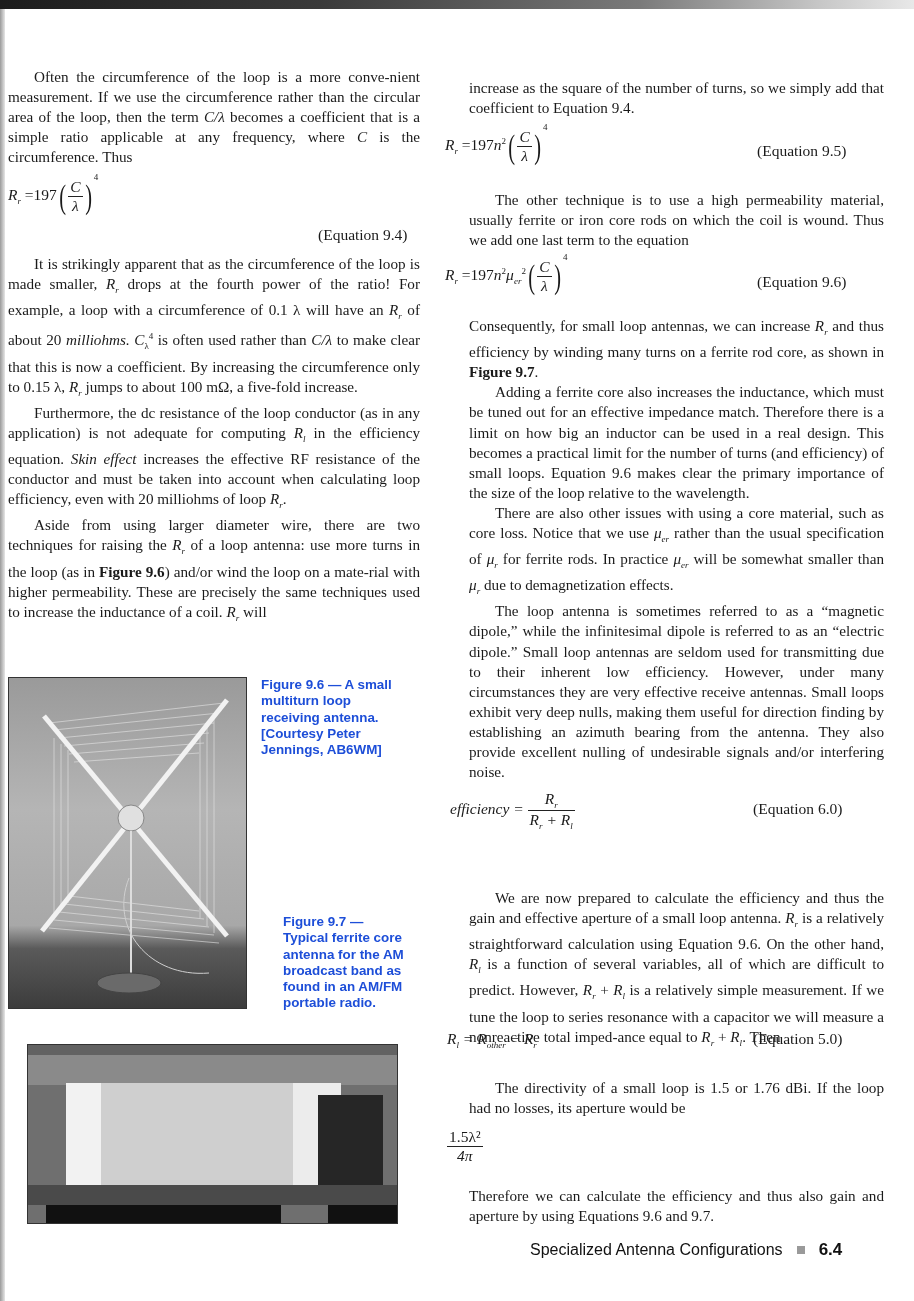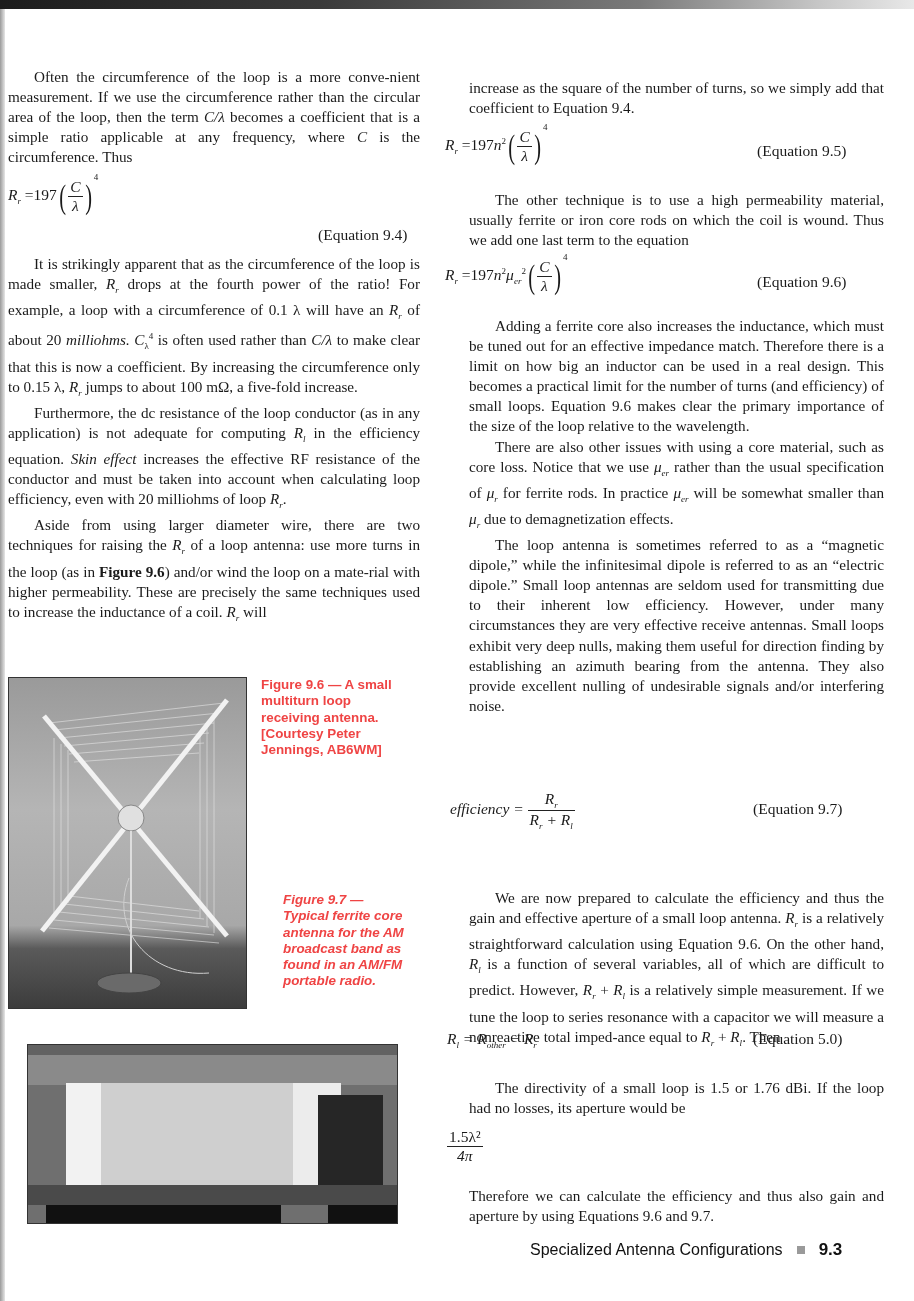--- a/index.html
+++ b/index.html
@@ -17,21 +17,21 @@
   .eq{position:absolute;font-size:15.5px;font-style:normal;}
   .eq .m{font-style:italic;}
   .eqlabel{position:absolute;font-size:15.5px;}
   .frac{display:inline-block;vertical-align:middle;text-align:center;}
   .frac .num{display:block;border-bottom:1px solid #222;padding:0 2px;}
   .frac .den{display:block;padding:0 2px;}
   .paren{font-size:34px;font-weight:100;vertical-align:middle;transform:scaleX(0.6);display:inline-block;line-height:1;}
   sup.p4{font-size:9px;vertical-align:top;position:relative;top:-6px;}
   .figure{position:absolute;border:1px solid #333;overflow:hidden;}
   .caption{position:absolute;font-family:"Liberation Sans","DejaVu Sans",sans-serif;font-weight:bold;
-           font-size:13.4px;line-height:16.3px;color:#ef4444;}
+           font-size:13.4px;line-height:16.3px;color:#1d4ed8;}
   .footer{position:absolute;top:1240px;left:530px;font-family:"Liberation Sans","DejaVu Sans",sans-serif;
           font-size:16px;color:#111;}
   .footer .sq{display:inline-block;width:8px;height:8px;background:#9a9a9a;margin:0 14px 2px 14px;vertical-align:middle;}
   .footer .pg{font-weight:bold;font-size:17px;}
   i{font-style:italic;}
   b{font-weight:bold;}
 </style>
 </head>
 <body>
 
@@ -77,21 +77,21 @@
     <line x1="35" y1="38" x2="218" y2="258" stroke="#f2f2f2" stroke-width="5"></line>
     <line x1="218" y1="22" x2="33" y2="253" stroke="#f2f2f2" stroke-width="5"></line>
     <circle cx="122" cy="140" r="13" fill="#e0e0e0" stroke="#888"></circle>
     <line x1="122" y1="153" x2="122" y2="300" stroke="#ddd" stroke-width="2"></line>
     <ellipse cx="120" cy="305" rx="32" ry="10" fill="#6a6a6a" stroke="#444"></ellipse>
     <path d="M120 200 C100 250, 140 300, 200 295" stroke="#cfcfcf" fill="none" stroke-width="1"></path>
   </svg>
 </div>
 <div class="caption" style="left:261px;top:677px;width:150px;">Figure 9.6 — A small multiturn loop receiving antenna. [Courtesy Peter Jennings, AB6WM]</div>
 
-<div class="caption" style="left:283px;top:892px;width:125px;font-style:italic;">Figure 9.7 — Typical ferrite core antenna for the AM broadcast band as found in an AM/FM portable radio.</div>
+<div class="caption" style="left:283px;top:914px;width:125px;">Figure 9.7 — Typical ferrite core antenna for the AM broadcast band as found in an AM/FM portable radio.</div>
 
 <div class="figure" style="left:27px;top:1044px;width:369px;height:178px;background:#6f6f6f;">
   <svg width="369" height="178" viewBox="0 0 369 178">
     <rect x="0" y="0" width="369" height="40" fill="#8a8a8a"></rect>
     <rect x="0" y="0" width="369" height="10" fill="#3a3a3a" opacity="0.5"></rect>
     <rect x="38" y="38" width="275" height="105" rx="10" fill="#cfcfcf"></rect>
     <rect x="38" y="38" width="35" height="105" fill="#f2f2f2"></rect>
     <rect x="265" y="38" width="48" height="105" fill="#ececec"></rect>
     <rect x="290" y="50" width="65" height="90" fill="#262626"></rect>
     <rect x="0" y="140" width="369" height="20" fill="#4a4a4a"></rect>
@@ -112,30 +112,31 @@
 <div class="col rcol" style="top:190px;">
   <p class="ind">The other technique is to use a high permeability material, usually ferrite or iron core rods on which the coil is wound. Thus we add one last term to the equation</p>
 </div>
 
 <div class="eq" style="left:445px;top:258px;">
   <span class="m">R<sub style="font-size:9px">r</sub></span> <span>=197<span class="m">n</span><sup style="font-size:9px">2</sup><span class="m">μ</span><sub style="font-size:9px" class="m">er</sub><sup style="font-size:9px">2</sup></span><span class="paren">(</span><span class="frac"><span class="num m">C</span><span class="den m">λ</span></span><span class="paren">)</span><sup class="p4">4</sup>
 </div>
 <div class="eqlabel" style="left:757px;top:273px;">(Equation 9.6)</div>
 
 <div class="col rcol" style="top:316px;">
+  <p>Consequently, for small loop antennas, we can increase <i>R<sub style="font-size:9px">r</sub></i> and thus efficiency by winding many turns on a ferrite rod core, as shown in <b>Figure 9.7</b>.</p>
   <p class="ind">Adding a ferrite core also increases the inductance, which must be tuned out for an effective impedance match. Therefore there is a limit on how big an inductor can be used in a real design. This becomes a practical limit for the number of turns (and efficiency) of small loops. Equation 9.6 makes clear the primary importance of the size of the loop relative to the wavelength.</p>
   <p class="ind">There are also other issues with using a core material, such as core loss. Notice that we use <i>μ<sub style="font-size:9px">er</sub></i> rather than the usual specification of <i>μ<sub style="font-size:9px">r</sub></i> for ferrite rods. In practice <i>μ<sub style="font-size:9px">er</sub></i> will be somewhat smaller than <i>μ<sub style="font-size:9px">r</sub></i> due to demagnetization effects.</p>
   <p class="ind">The loop antenna is sometimes referred to as a “magnetic dipole,” while the infinitesimal dipole is referred to as an “electric dipole.” Small loop antennas are seldom used for transmitting due to their inherent low efficiency. However, under many circumstances they are very effective receive antennas. Small loops exhibit very deep nulls, making them useful for direction finding by establishing an azimuth bearing from the antenna. They also provide excellent nulling of undesirable signals and/or interfering noise.</p>
 </div>
 
 <div class="eq" style="left:450px;top:790px;">
   <span class="m">efficiency =</span>
   <span class="frac"><span class="num m">R<sub style="font-size:9px">r</sub></span><span class="den m">R<sub style="font-size:9px">r</sub> + R<sub style="font-size:9px">l</sub></span></span>
 </div>
-<div class="eqlabel" style="left:753px;top:800px;">(Equation 9.7)</div>
+<div class="eqlabel" style="left:753px;top:800px;">(Equation 6.0)</div>
 
 <div class="col rcol" style="top:888px;">
   <p class="ind">We are now prepared to calculate the efficiency and thus the gain and effective aperture of a small loop antenna. <i>R<sub style="font-size:9px">r</sub></i> is a relatively straightforward calculation using Equation 9.6. On the other hand, <i>R<sub style="font-size:9px">l</sub></i> is a function of several variables, all of which are difficult to predict. However, <i>R<sub style="font-size:9px">r</sub></i> + <i>R<sub style="font-size:9px">l</sub></i> is a relatively simple measurement. If we tune the loop to series resonance with a capacitor we will measure a nonreactive total imped-ance equal to <i>R<sub style="font-size:9px">r</sub></i> + <i>R<sub style="font-size:9px">l</sub></i>. Then</p>
 </div>
 
 <div class="eq" style="left:447px;top:1030px;">
   <span class="m">R<sub style="font-size:9px">l</sub> = R<sub style="font-size:9px">other</sub> − R<sub style="font-size:9px">r</sub></span>
 </div>
 <div class="eqlabel" style="left:753px;top:1030px;">(Equation 5.0)</div>
 
@@ -145,14 +146,14 @@
 
 <div class="eq" style="left:447px;top:1128px;">
   <span class="frac"><span class="num">1.5λ²</span><span class="den m">4π</span></span>
 </div>
 
 <div class="col rcol" style="top:1186px;">
   <p>Therefore we can calculate the efficiency and thus also gain and aperture by using Equations 9.6 and 9.7.</p>
 </div>
 
 <div class="footer">
-  <span>Specialized Antenna Configurations</span><span class="sq"></span><span class="pg">9.3</span>
+  <span>Specialized Antenna Configurations</span><span class="sq"></span><span class="pg">6.4</span>
 </div>
 
 </body></html>

